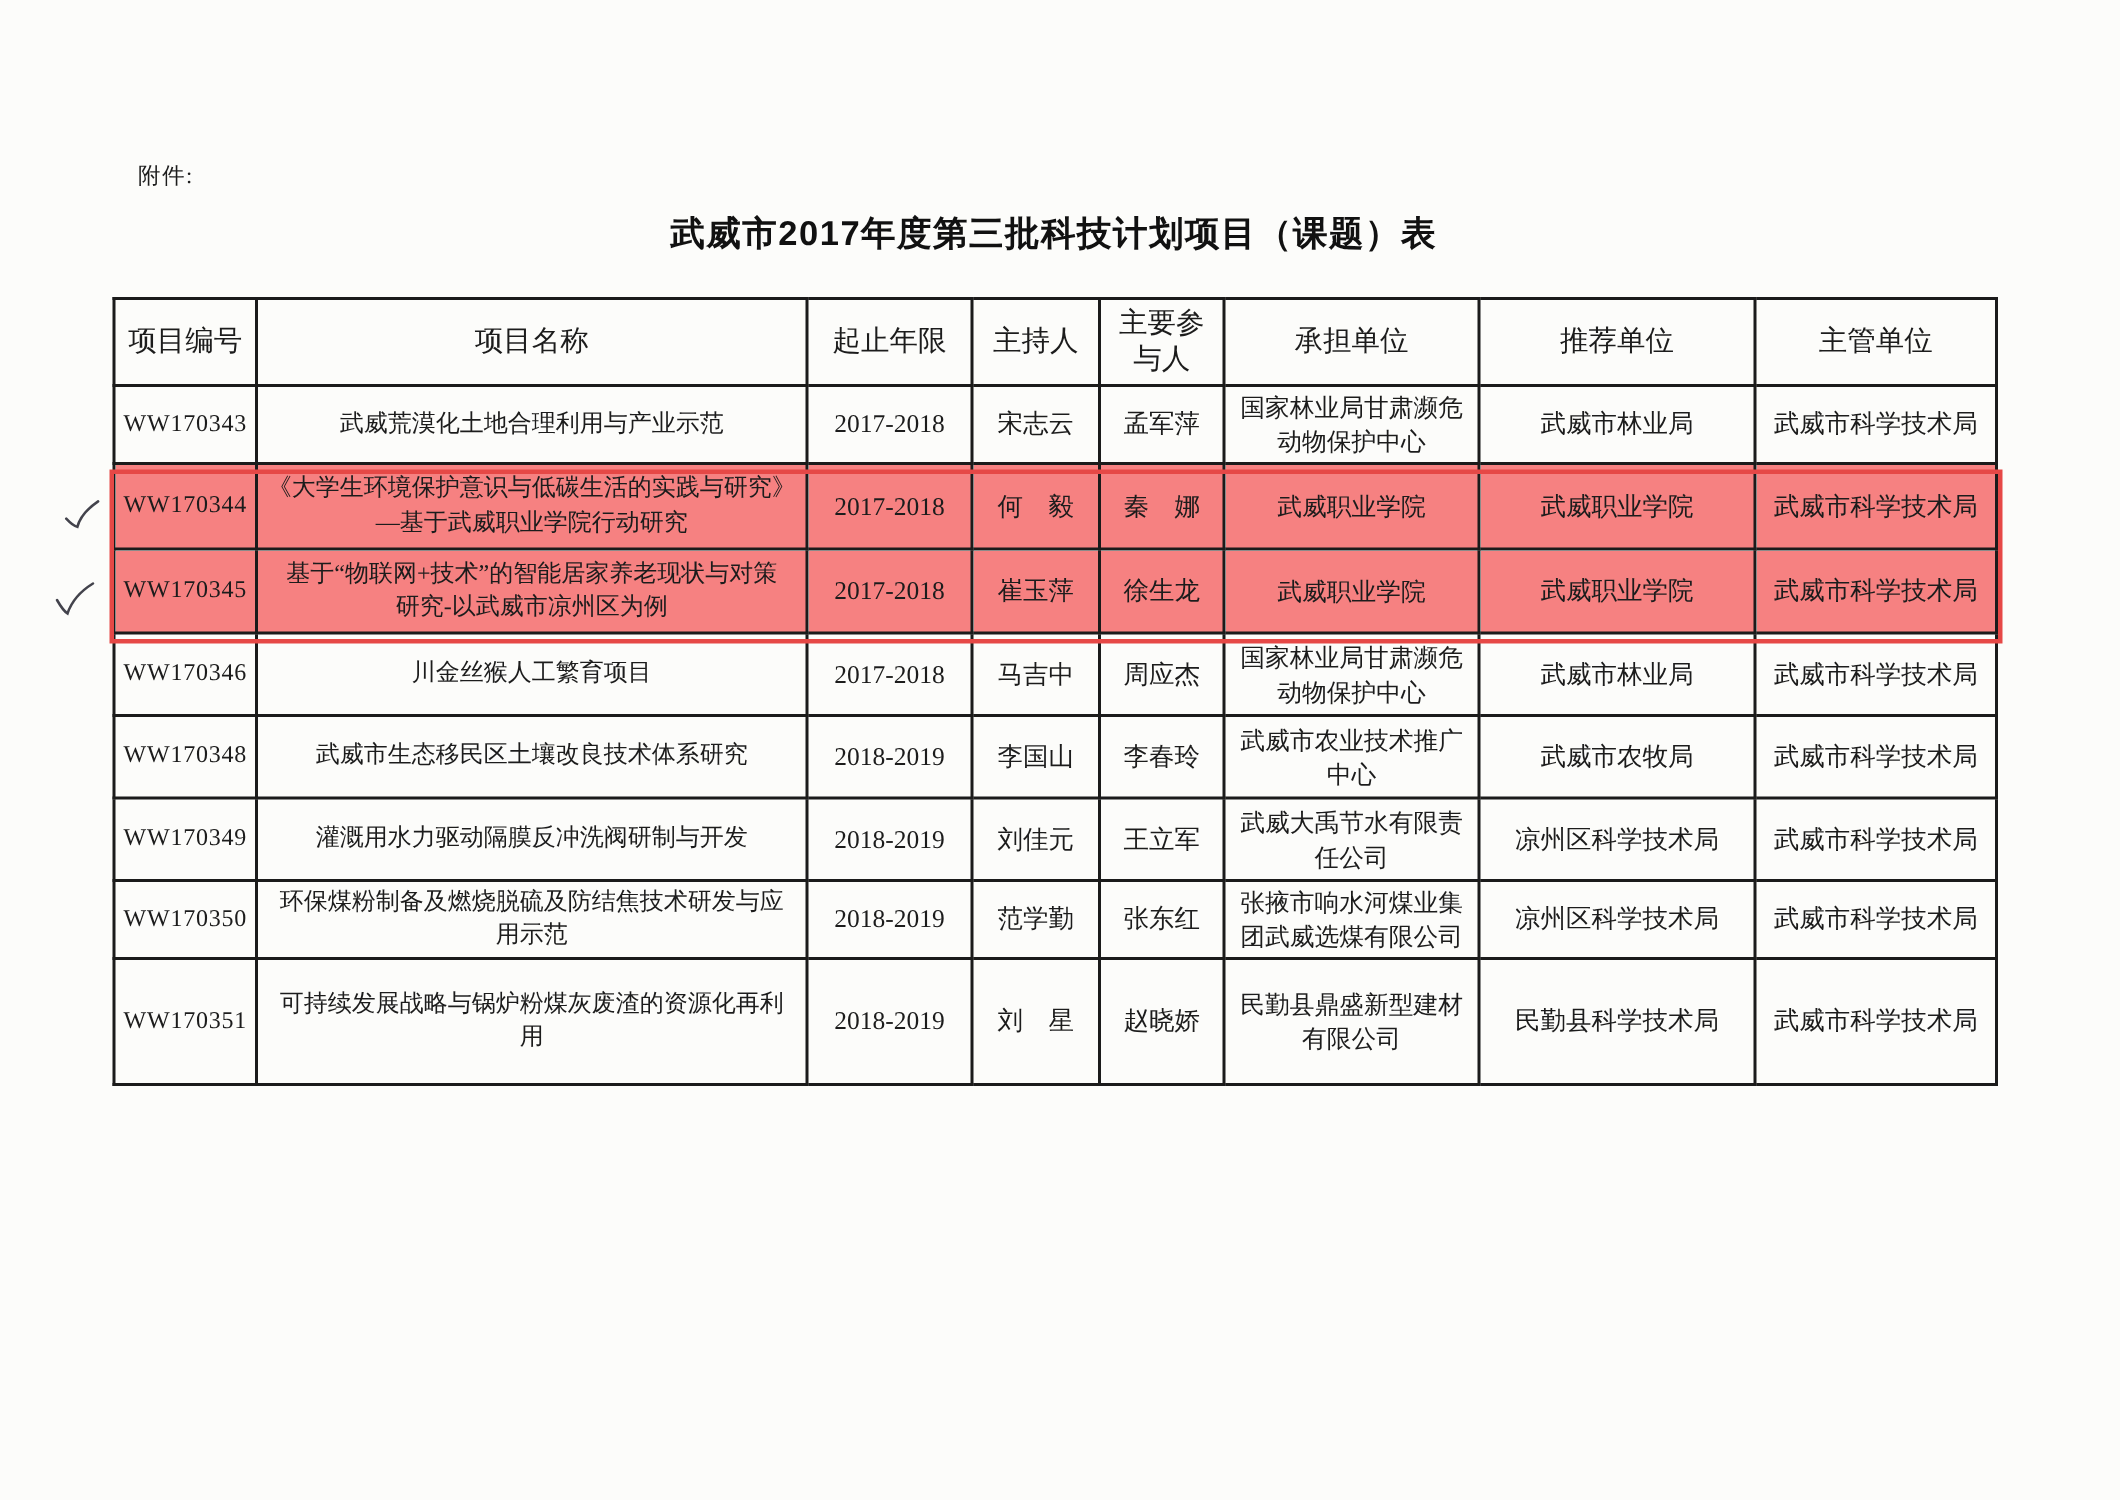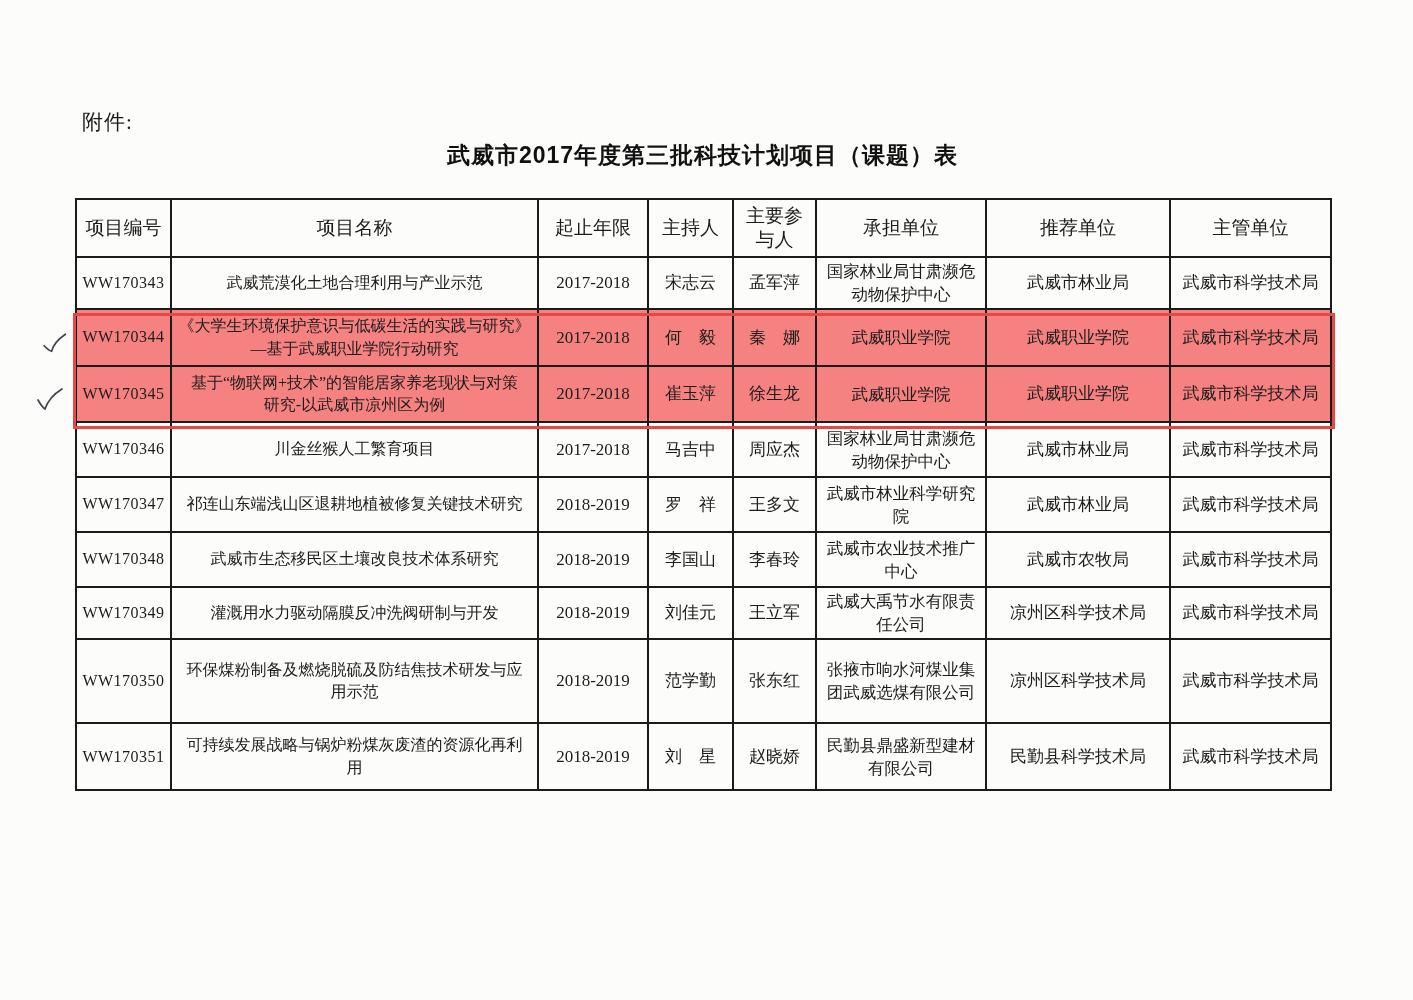--- a/index.html
+++ b/index.html
@@ -10,22 +10,22 @@
     color:#1c1c1c;
   }
   .page{
     position:relative;
     width:1413px;height:1000px;
     background:#fcfcfa;
     overflow:hidden;
   }
   .attachment{
     position:absolute;
-    left:82px;top:108px;
-    font-size:21px;
+    left:92px;top:108px;
+    font-size:15px;
     letter-spacing:1px;
   }
   .doc-title{
     position:absolute;
     left:75px;top:140px;
     width:1255px;
     margin:0;
     text-align:center;
     font-family:"Liberation Sans","DejaVu Sans",sans-serif;
     font-weight:700;
@@ -178,31 +178,20 @@
           <td class="col-1">川金丝猴人工繁育项目</td>
           <td class="col-2">2017-2018</td>
           <td class="col-3">马吉中</td>
           <td class="col-4">周应杰</td>
           <td class="col-5">国家林业局甘肃濒危
 动物保护中心</td>
           <td class="col-6">武威市林业局</td>
           <td class="col-7">武威市科学技术局</td>
         </tr>
         <tr>
-          <td class="col-0">WW170347</td>
-          <td class="col-1">祁连山东端浅山区退耕地植被修复关键技术研究</td>
-          <td class="col-2">2018-2019</td>
-          <td class="col-3">罗　祥</td>
-          <td class="col-4">王多文</td>
-          <td class="col-5">武威市林业科学研究
-院</td>
-          <td class="col-6">武威市林业局</td>
-          <td class="col-7">武威市科学技术局</td>
-        </tr>
-        <tr>
           <td class="col-0">WW170348</td>
           <td class="col-1">武威市生态移民区土壤改良技术体系研究</td>
           <td class="col-2">2018-2019</td>
           <td class="col-3">李国山</td>
           <td class="col-4">李春玲</td>
           <td class="col-5">武威市农业技术推广
 中心</td>
           <td class="col-6">武威市农牧局</td>
           <td class="col-7">武威市科学技术局</td>
         </tr>

